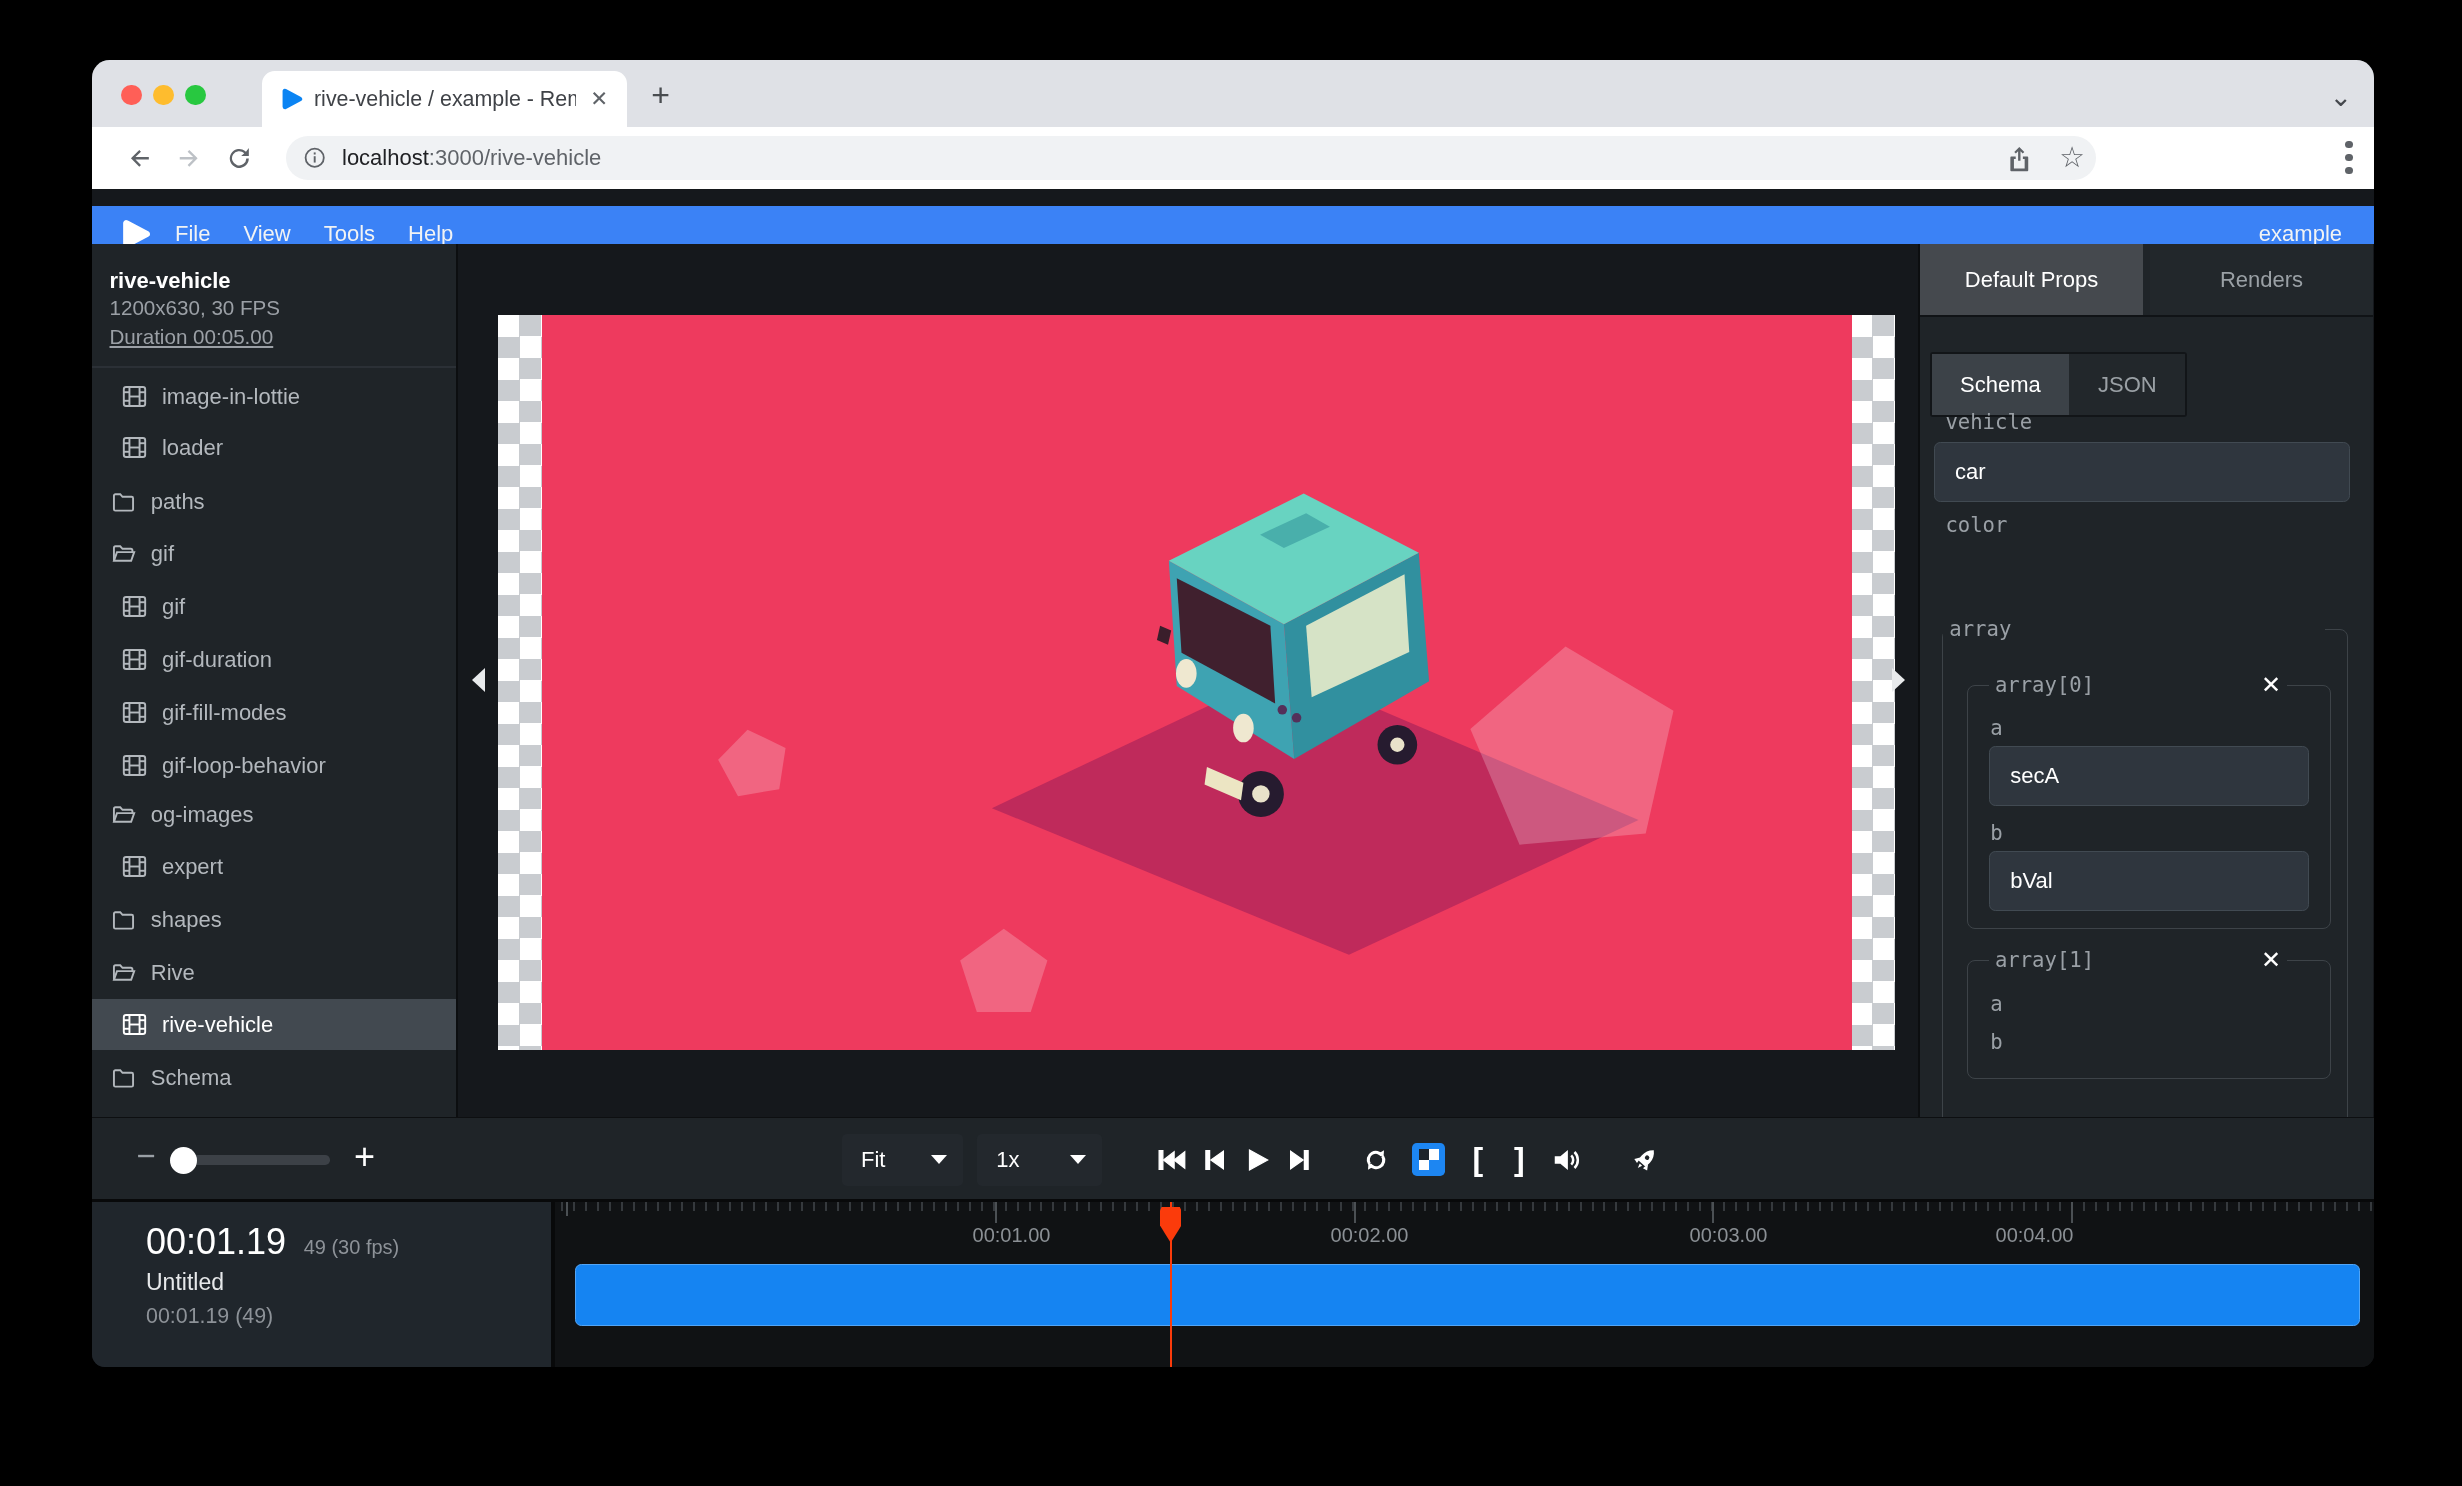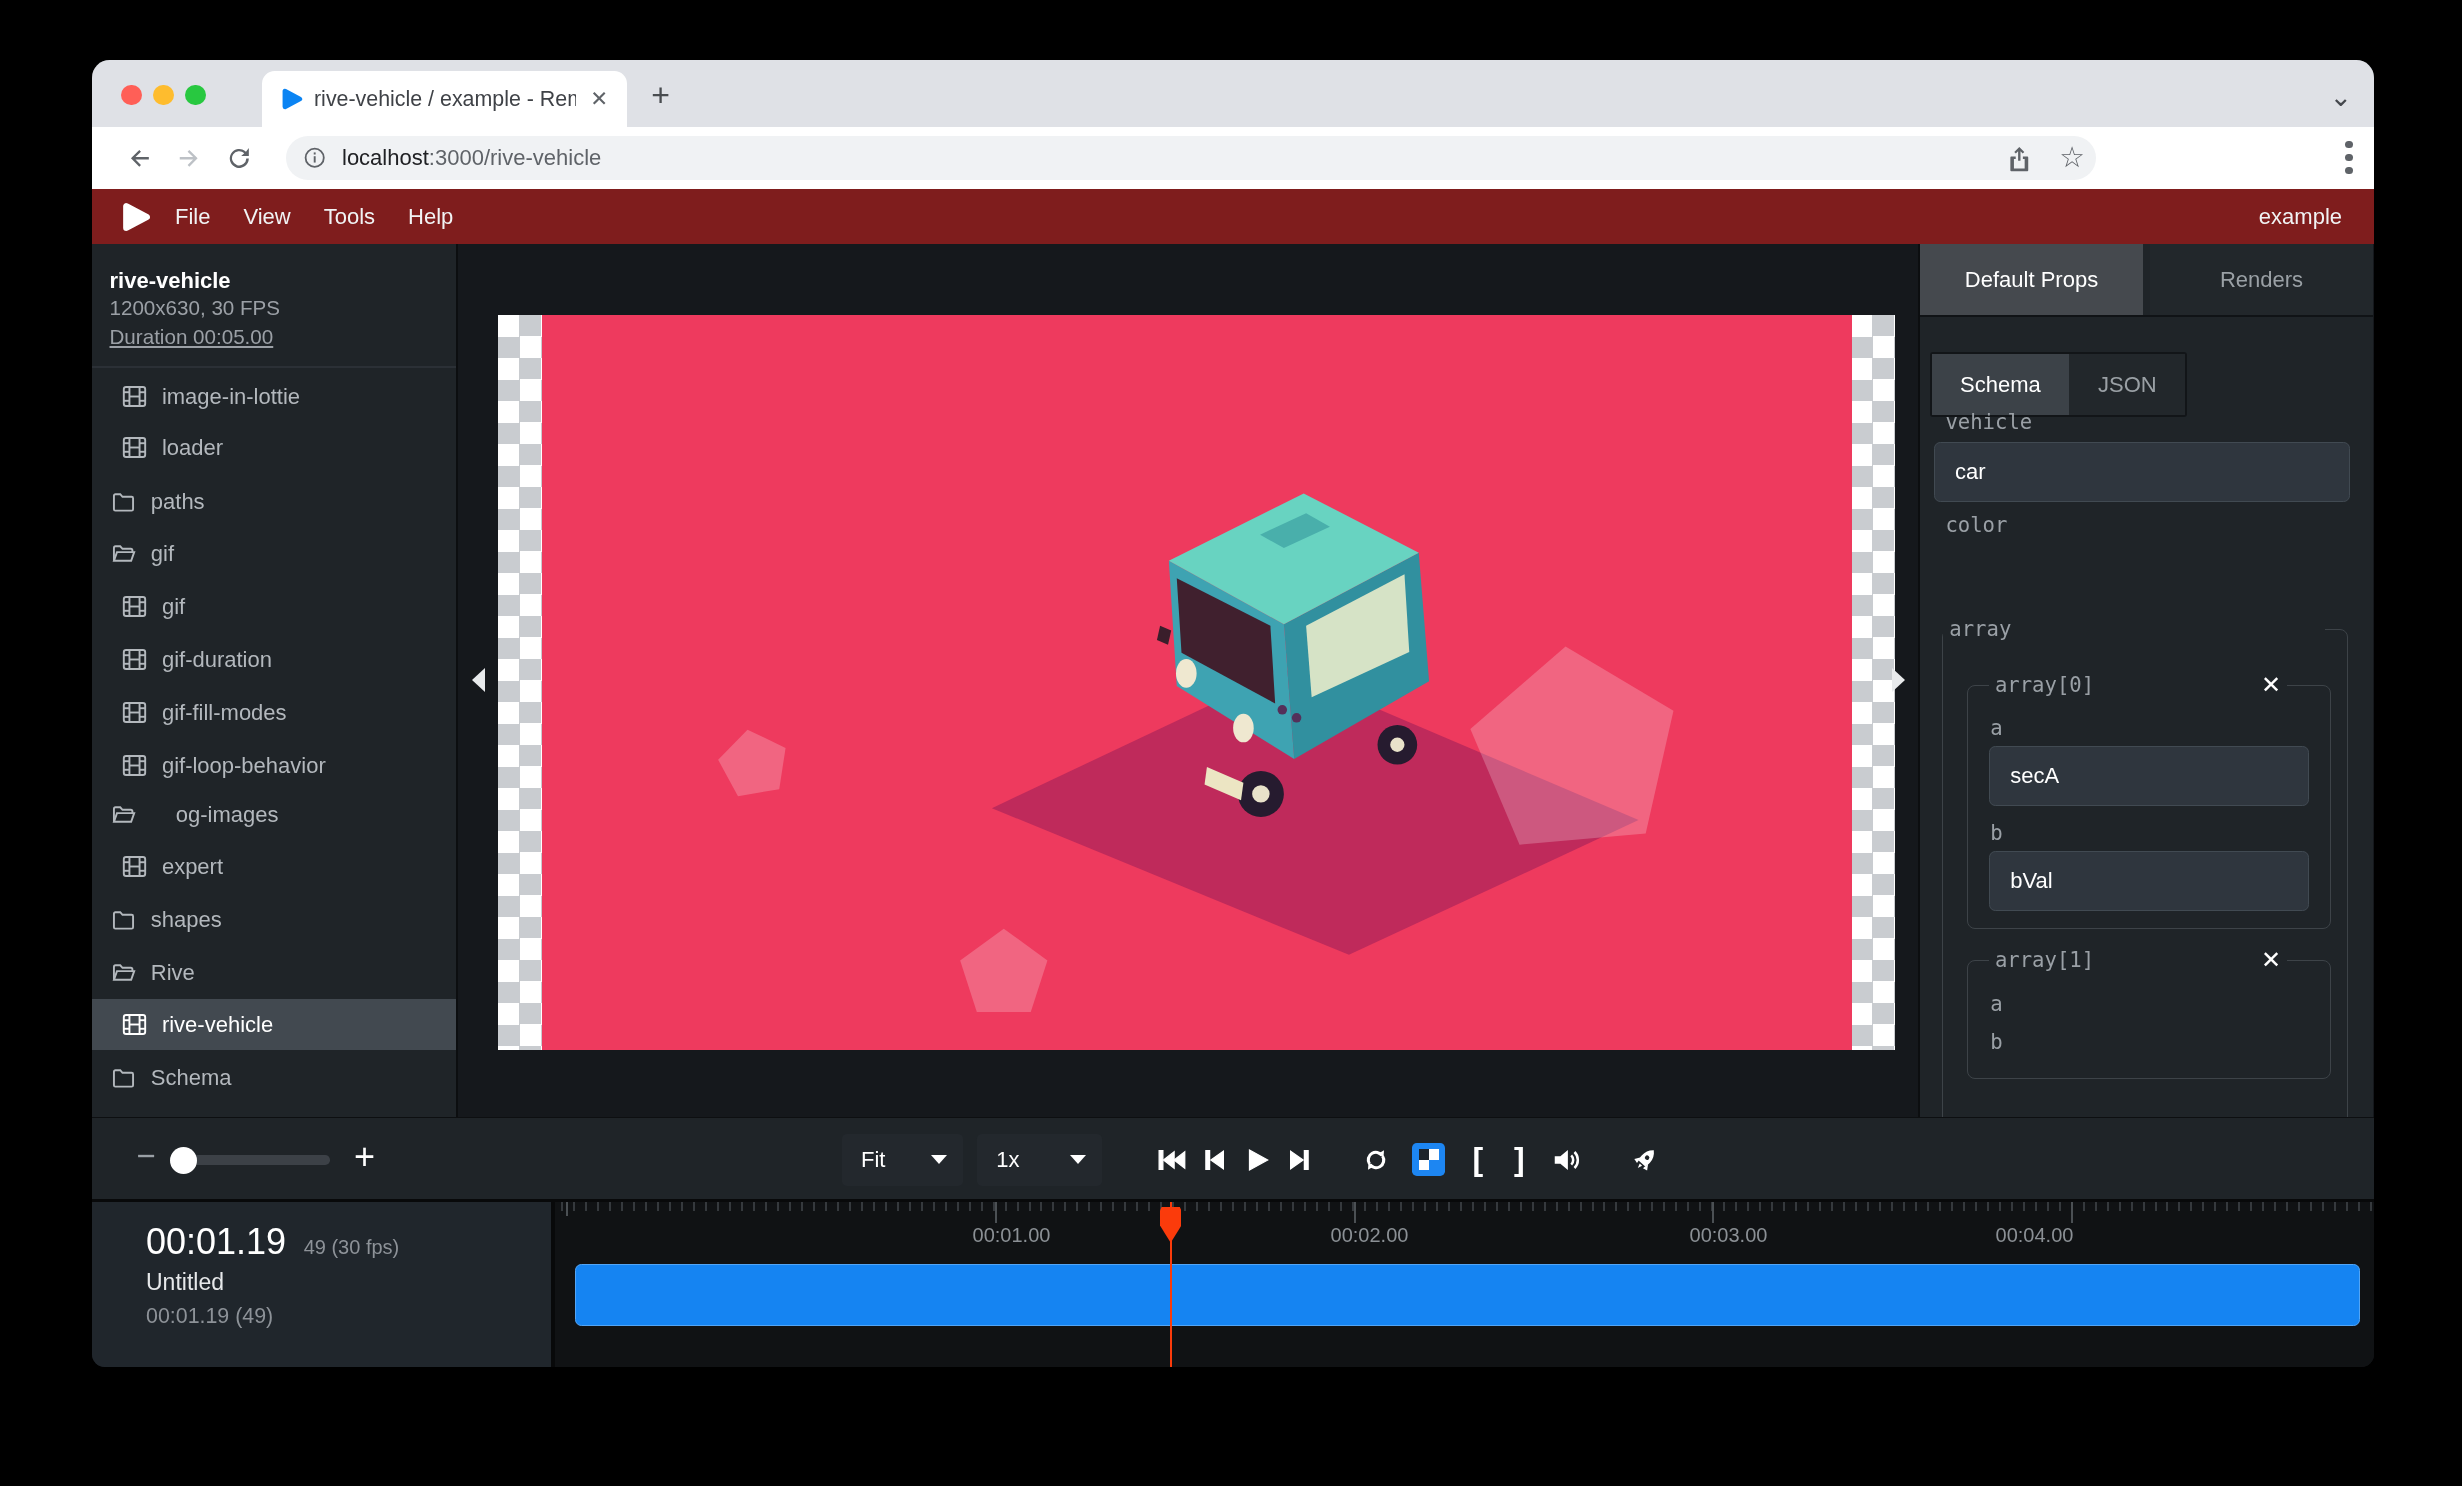--- a/index.html
+++ b/index.html
@@ -33,21 +33,21 @@
   .url{position:absolute;left:56px;top:9.5px;font-size:22px;white-space:nowrap;}
   .url-host{color:#202124;}
   .url-rest{color:#5f6368;}
   .share-icon{position:absolute;right:62px;top:8px;width:28.6px;height:28.6px;}
   .share-icon svg,.star-icon{fill:#5f6368;}
   .star-icon{position:absolute;right:11px;top:4.8px;font-size:28.6px;color:#5f6368;}
   .menu-dots{position:absolute;right:20.6px;top:14.3px;width:8px;height:33px;}
   .menu-dots i{display:block;width:7.1px;height:7.1px;border-radius:50%;background:#5f6368;margin:0 0 5.6px 0;}
 
   
-  .menubar{position:absolute;left:0;top:129px;width:100%;height:56px;background:#7f1d1d;border-bottom:1.6px solid #101316;}
+  .menubar{position:absolute;left:0;top:146px;width:100%;height:56px;background:#3b82f6;border-bottom:1.6px solid #101316;}
   .logo{position:absolute;left:28.6px;top:12.7px;width:30px;height:30px;}
   .menu-items{position:absolute;left:83px;top:0;height:56px;display:flex;align-items:center;gap:33px;}
   .menu-item{font-size:22px;color:#f1f3f4;}
   .menubar-right{position:absolute;right:32px;top:0;height:56px;display:flex;align-items:center;
     font-size:22px;color:#f1f3f4;}
 
   
   .main{position:absolute;left:0;top:184px;width:100%;height:873px;background:#15181c;}
   .sidebar{position:absolute;left:0;top:0;width:366px;height:100%;background:#1f2428;border-right:2.4px solid #0c0e10;}
   .side-title{position:absolute;left:17.5px;top:24px;font-size:22px;font-weight:bold;color:#fff;}
@@ -306,21 +306,21 @@
                   <line x1="7.5" y1="3.5" x2="7.5" y2="20.5"></line>
                   <line x1="16.5" y1="3.5" x2="16.5" y2="20.5"></line>
                   <line x1="2.5" y1="8.2" x2="7.5" y2="8.2"></line>
                   <line x1="2.5" y1="15.8" x2="7.5" y2="15.8"></line>
                   <line x1="16.5" y1="8.2" x2="21.5" y2="8.2"></line>
                   <line x1="16.5" y1="15.8" x2="21.5" y2="15.8"></line>
                   <line x1="7.5" y1="12" x2="16.5" y2="12"></line>
                 </svg></span>
               <span class="row-label">gif-loop-behavior</span>
             </div>
-            <div class="side-row" style="top: 545px; padding-left: 17.5px; gap: 25px;">
+            <div class="side-row" style="top: 545px; padding-left: 17.5px;">
               <span class="row-icon"><svg viewBox="0 0 24 24">
                   <path d="M3.5 18.5V7a1.4 1.4 0 0 1 1.4-1.4h4.2l2 2.2h7.4A1.4 1.4 0 0 1 19.9 9.2v1.6"></path>
                   <path d="M3.5 18.5l2.7-7.7h15.3l-2.7 7.7z"></path>
                 </svg></span>
               <span class="row-label">og-images</span>
             </div>
             <div class="side-row" style="top: 597px; padding-left: 28.6px;">
               <span class="row-icon"><svg viewBox="0 0 24 24">
                   <rect x="2.5" y="3.5" width="19" height="17" rx="2"></rect>
                   <line x1="7.5" y1="3.5" x2="7.5" y2="20.5"></line>

